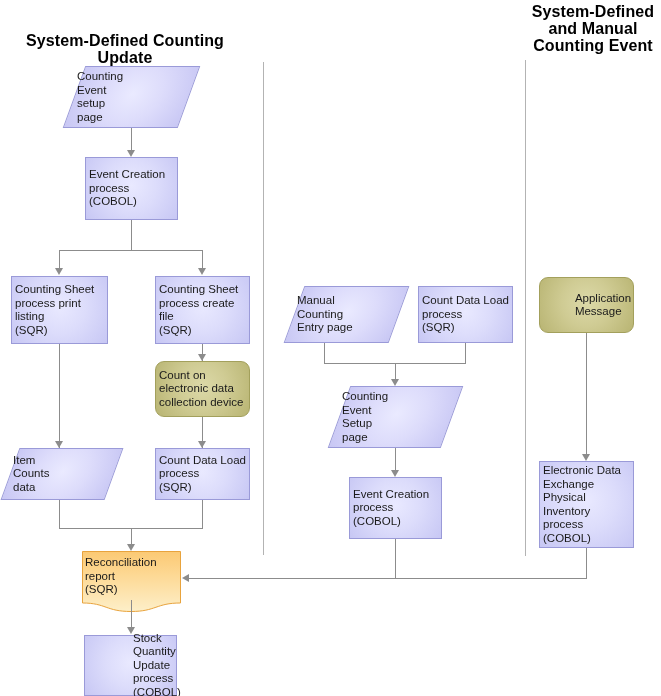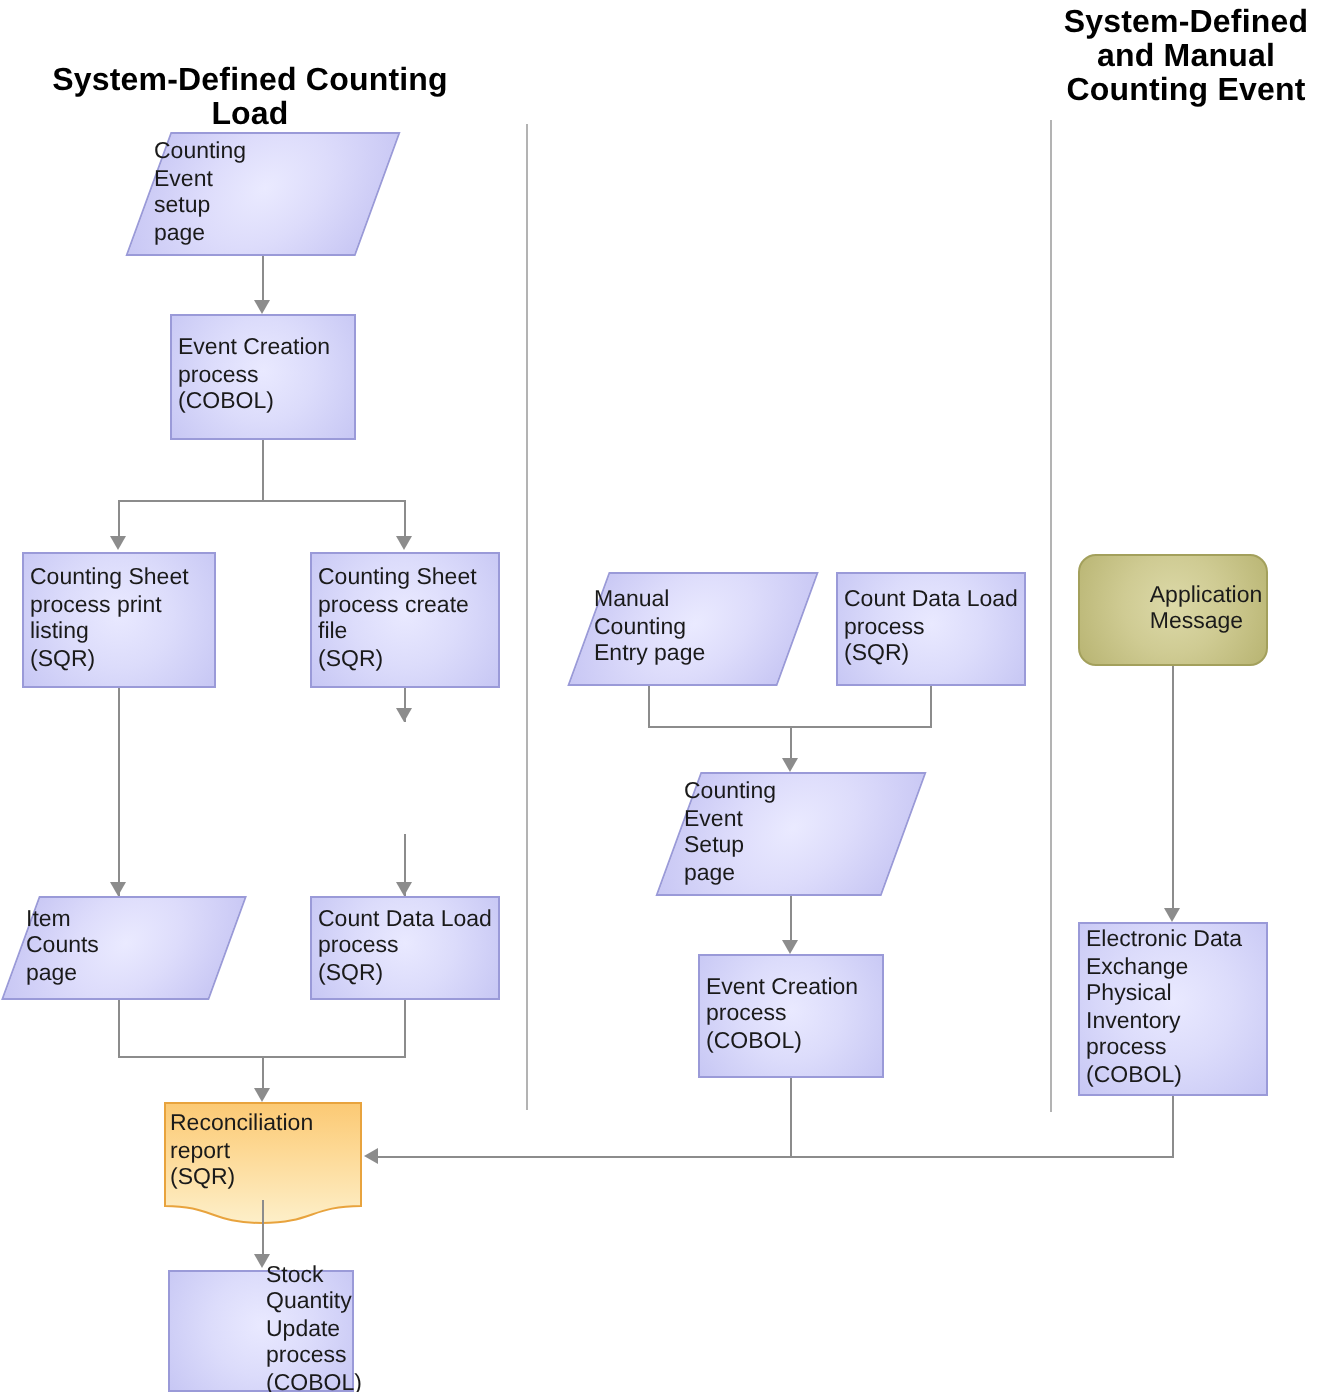--- a/index.html
+++ b/index.html
@@ -98,21 +98,21 @@
     border-bottom:4.5px solid transparent;
     border-right:7px solid #8c8c8c;
   }
 </style>
 </head>
 <body>
 
 <div id="canvas">
 
   <div class="col-title" style="left:12px;top:32px;width:226px;">
-    <span>System-Defined Counting Load</span>
+    <span>System-Defined Counting Update</span>
   </div>
 
 
   <div class="col-title" style="left:527px;top:3px;width:132px;">
     <span>System-Defined and Manual Counting Event</span>
   </div>
 
   <div class="divider" style="left:263px;top:62px;height:493px;"></div>
   <div class="divider" style="left:525px;top:60px;height:496px;"></div>
 
@@ -152,29 +152,34 @@
 process create file
 (SQR)</span>
   </div>
 
   <div class="line-v" style="left:59px;top:344px;height:104px;"></div>
   <div class="arrow-d" style="left:54.5px;top:441px;"></div>
 
   <div class="line-v" style="left:202px;top:344px;height:17px;"></div>
   <div class="arrow-d" style="left:197.5px;top:354px;"></div>
 
+  <div class="node olive" style="left:155px;top:361px;width:95px;height:56px;">
+    <span class="lbl" style="white-space:pre-line;">Count on
+electronic data
+collection device</span>
+  </div>
 
   <div class="line-v" style="left:202px;top:417px;height:31px;"></div>
   <div class="arrow-d" style="left:197.5px;top:441px;"></div>
 
   <div class="node page" style="left:10px;top:448px;width:104px;height:52px;">
     <span class="skewbg"></span>
     <span class="lbl" style="white-space:pre-line;">Item
 Counts
-page</span>
+data</span>
   </div>
 
   <div class="node proc" style="left:155px;top:448px;width:95px;height:52px;">
     <span class="lbl" style="white-space:pre-line;">Count Data Load
 process
 (SQR)</span>
   </div>
 
   <div class="line-v" style="left:59px;top:500px;height:28px;"></div>
   <div class="line-v" style="left:202px;top:500px;height:28px;"></div>

